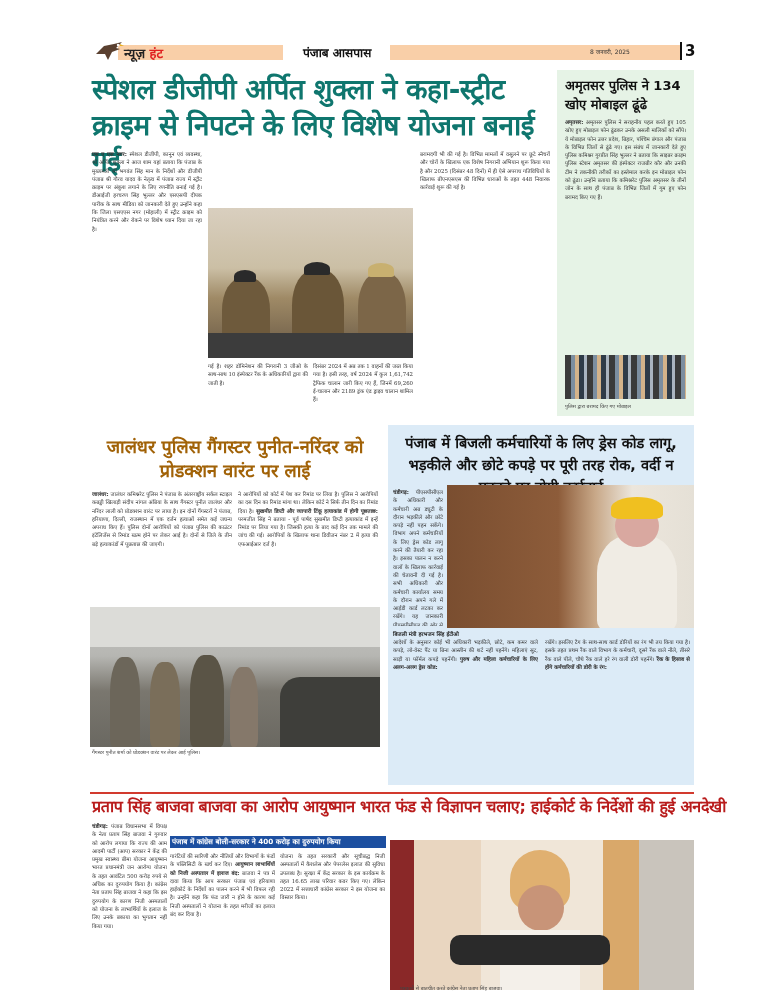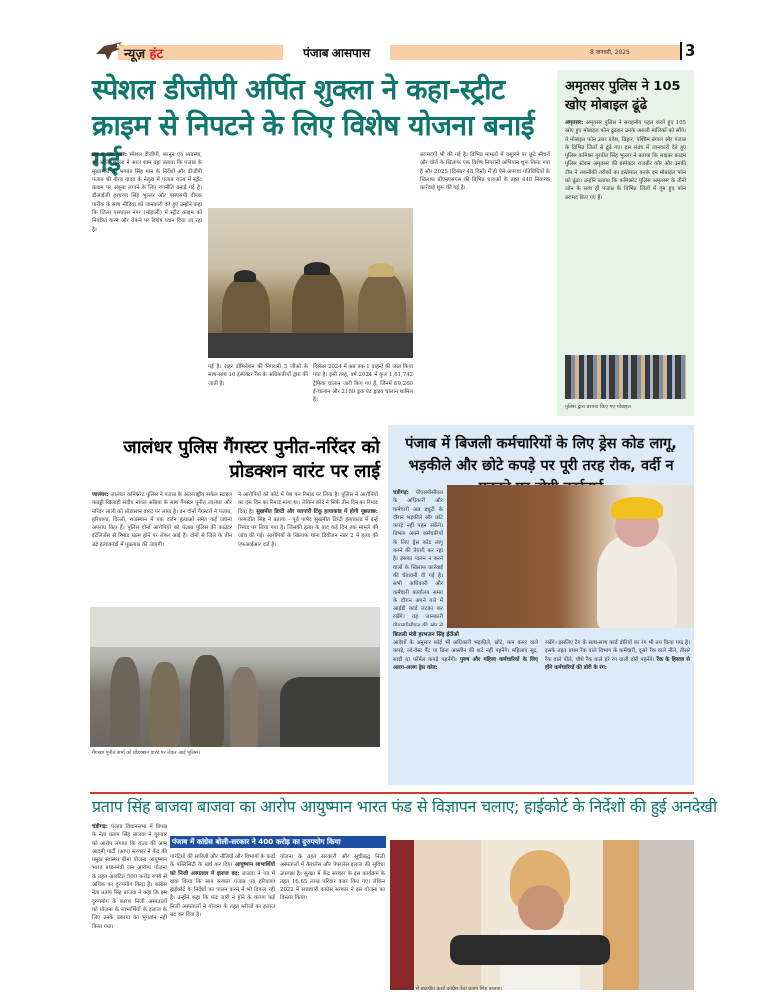--- a/index.html
+++ b/index.html
@@ -7,21 +7,21 @@
   body { font-family: "DejaVu Sans", sans-serif; color: #222; position: relative; }
   .page { position: absolute; left: 90px; top: 40px; width: 604px; height: 940px; }
 
   
   .mast { position: absolute; left: 0; top: 0; width: 604px; height: 24px; }
   .mast .bar1 { position: absolute; left: 28px; top: 5px; width: 165px; height: 15px; background: #f9cfa8; }
   .mast .bar3 { position: absolute; left: 300px; top: 5px; width: 290px; height: 15px; background: #f9cfa8; }
   .mast .logo-bird { position: absolute; left: 4px; top: 0px; width: 30px; height: 22px; }
   .mast .brand { position: absolute; left: 34px; top: 4px; font-size: 13px; font-weight: bold; color: #222; white-space: nowrap; }
   .mast .brand .hunt { color: #e02020; }
-  .mast .section { position: absolute; left: 213px; top: 4px; font-size: 12px; font-weight: bold; color: #111; font-family: Liberation Serif, serif; }
+  .mast .section { position: absolute; left: 213px; top: 4px; font-size: 12px; font-weight: bold; color: #111; }
   .mast .date { position: absolute; left: 500px; top: 8px; font-size: 6px; color: #333; }
   .mast .pno { position: absolute; left: 590px; top: 2px; font-size: 15px; font-weight: bold; color: #111; border-left: 2px solid #111; padding-left: 3px; line-height: 18px; }
 
   .headline1 { position: absolute; left: 2px; top: 32px; width: 455px; font-size: 28px; font-weight: bold; line-height: 36px; color: #0f766e; letter-spacing: -0.5px; }
 
   .col-text { font-family: "DejaVu Serif", serif; font-size: 5.4px; line-height: 8.3px; color: #333; text-align: justify; overflow: hidden; position: absolute; }
   .col-text b { font-family: "DejaVu Sans", sans-serif; }
 
   .subhead-box { position: absolute; left: 117px; top: 115px; width: 206px; height: 44px; background: #1c4fa0; color: #fff; font-size: 10.5px; font-weight: bold; text-align: center; line-height: 17px; padding-top: 4px; }
   .photo { position: absolute; overflow: hidden; }
@@ -29,32 +29,32 @@
     background: linear-gradient(180deg, #d9cfbf 0%, #cbbfa5 40%, #9f8a66 60%, #665643 100%); }
   .person { position: absolute; border-radius: 40% 40% 10% 10%; }
   .cap { position: absolute; border-radius: 50% 50% 10% 10%; }
 
   .sidebar { position: absolute; left: 467px; top: 30px; width: 137px; height: 346px; background: #e6f3e6; }
   .sidebar .title { position: absolute; left: 8px; top: 6px; width: 125px; font-size: 13px; font-weight: bold; line-height: 19px; color: #111; }
   .photo-mobiles { left: 8px; top: 285px; width: 121px; height: 44px;
     background: repeating-linear-gradient(90deg, #3a3a3a 0 6px, #7c8ea0 6px 10px, #d4b38a 10px 14px, #2f3b48 14px 19px, #aab4c0 19px 22px); }
   .sidebar .caption { position: absolute; left: 8px; top: 333px; font-size: 5px; color: #444; }
 
-  .headline2 { position: absolute; left: 0; top: 395px; width: 290px; font-size: 18px; font-weight: bold; text-align: right; line-height: 24px; color: #000000; }
+  .headline2 { position: absolute; left: 0; top: 395px; width: 290px; font-size: 18px; font-weight: bold; text-align: center; line-height: 24px; color: #a16207; }
   .bluebox { position: absolute; left: 298px; top: 385px; width: 306px; height: 360px; background: #dcebf7; }
   .headline3 { position: absolute; left: 303px; top: 392px; width: 296px; font-size: 14.5px; font-weight: bold; text-align: center; line-height: 22px; color: #111; }
   .photo-minister { left: 357px; top: 445px; width: 247px; height: 143px;
     background: linear-gradient(90deg, #7a4e30 0%, #8d5c3a 45%, #c8a888 60%, #ece6dc 75%, #e5e0d6 100%); }
   .photo-gangster { left: 0; top: 567px; width: 290px; height: 140px;
     background: linear-gradient(180deg, #c8c8c4 0%, #b6b6b2 35%, #7a776f 60%, #6a6861 100%); }
   .caption-small { position: absolute; font-size: 5px; color: #444; white-space: nowrap; }
   .caption-sub { position: absolute; left: 303px; top: 590px; font-size: 5.5px; font-weight: bold; color: #222; }
 
   .redline { position: absolute; left: 0; top: 752px; width: 604px; height: 2px; background: #d23a2e; }
-  .headline4 { position: absolute; left: 2px; top: 756px; width: 602px; font-size: 16px; font-weight: normal; line-height: 22px; color: #0f766e; white-space: nowrap; letter-spacing: -0.3px; }
+  .headline4 { position: absolute; left: 2px; top: 756px; width: 602px; font-size: 16px; font-weight: bold; line-height: 22px; color: #b91c1c; white-space: nowrap; letter-spacing: -0.3px; }
   .bluebar { position: absolute; left: 80px; top: 796px; width: 216px; height: 12px; background: #1c4fa0; color: #fff; font-size: 7.2px; font-weight: bold; line-height: 12px; padding-left: 2px; white-space: nowrap; }
   .photo-bajwa { left: 300px; top: 800px; width: 304px; height: 150px;
     background: linear-gradient(90deg, #8a2828 0 8%, #e9d6c0 8% 30%, #f0e6d8 30% 70%, #d9a86a 70% 82%, #c9c4bc 82% 100%); }
 </style>
 </head>
 <body>
 
 <div class="page">
 
   <div class="mast">
@@ -96,21 +96,21 @@
     <span>गई है। शहर डोमिनेशन की निगरानी 3 जीओ के साथ-साथ 10 इंस्पेक्टर रैंक के अधिकारियों द्वारा की जाती है।</span>
   </div>
   <div class="col-text" style="left:223px; top:322px; width:100px; height:70px;">
     <span>दिसंबर 2024 में अब तक 1 वाहनों की जब्त किया गया है। इसी तरह, वर्ष 2024 में कुल 1,61,742 ट्रैफिक चालान जारी किए गए हैं, जिनमें 69,260 ई-चालान और 2189 ड्रंक एंड ड्राइव चालान शामिल हैं।</span>
   </div>
   <div class="col-text" style="left:330px; top:110px; width:130px; height:282px;">
     <span>बरामदगी भी की गई है। विभिन्न मामलों में वसूलने पर छूटे स्नैचरों और चोरों के खिलाफ एक विशेष निगरानी अभियान शुरू किया गया है और 2025 (दिसंबर 48 दिनों) में ही ऐसे अपराध गतिविधियों के खिलाफ बीएनएसएस की विभिन्न धाराओं के तहत 448 निवारक कार्रवाई शुरू की गई है।</span>
   </div>
 
   <div class="sidebar">
-    <div class="title">अमृतसर पुलिस ने 105 खोए मोबाइल ढूंढे</div>
+    <div class="title">अमृतसर पुलिस ने 134 खोए मोबाइल ढूंढे</div>
     <div class="col-text" style="left:8px; top:48px; width:121px; height:232px;">
       <b>अमृतसर:</b>
       <span>अमृतसर पुलिस ने सराहनीय पहल करते हुए 105 खोए हुए मोबाइल फोन ढूंढकर उनके असली मालिकों को सौंपे। ये मोबाइल फोन उत्तर प्रदेश, बिहार, पश्चिम बंगाल और पंजाब के विभिन्न जिलों से ढूंढे गए। इस संबंध में जानकारी देते हुए पुलिस कमिश्नर गुरप्रीत सिंह भुल्लर ने बताया कि साइबर क्राइम पुलिस स्टेशन अमृतसर की इंस्पेक्टर राजबीर कौर और उनकी टीम ने तकनीकी तरीकों का इस्तेमाल करके इन मोबाइल फोन को ढूंढा। उन्होंने बताया कि कमिश्नरेट पुलिस अमृतसर के तीनों जोन के साथ ही पंजाब के विभिन्न जिलों में गुम हुए फोन बरामद किए गए हैं।</span>
     </div>
     <div class="photo photo-mobiles"></div>
     <div class="caption">पुलिस द्वारा बरामद किए गए मोबाइल</div>
   </div>
 
   <div class="headline2">जालंधर पुलिस गैंगस्टर पुनीत-नरिंदर को प्रोडक्शन वारंट पर लाई</div>
   <div class="col-text" style="left:2px; top:450px; width:140px; height:112px;">

